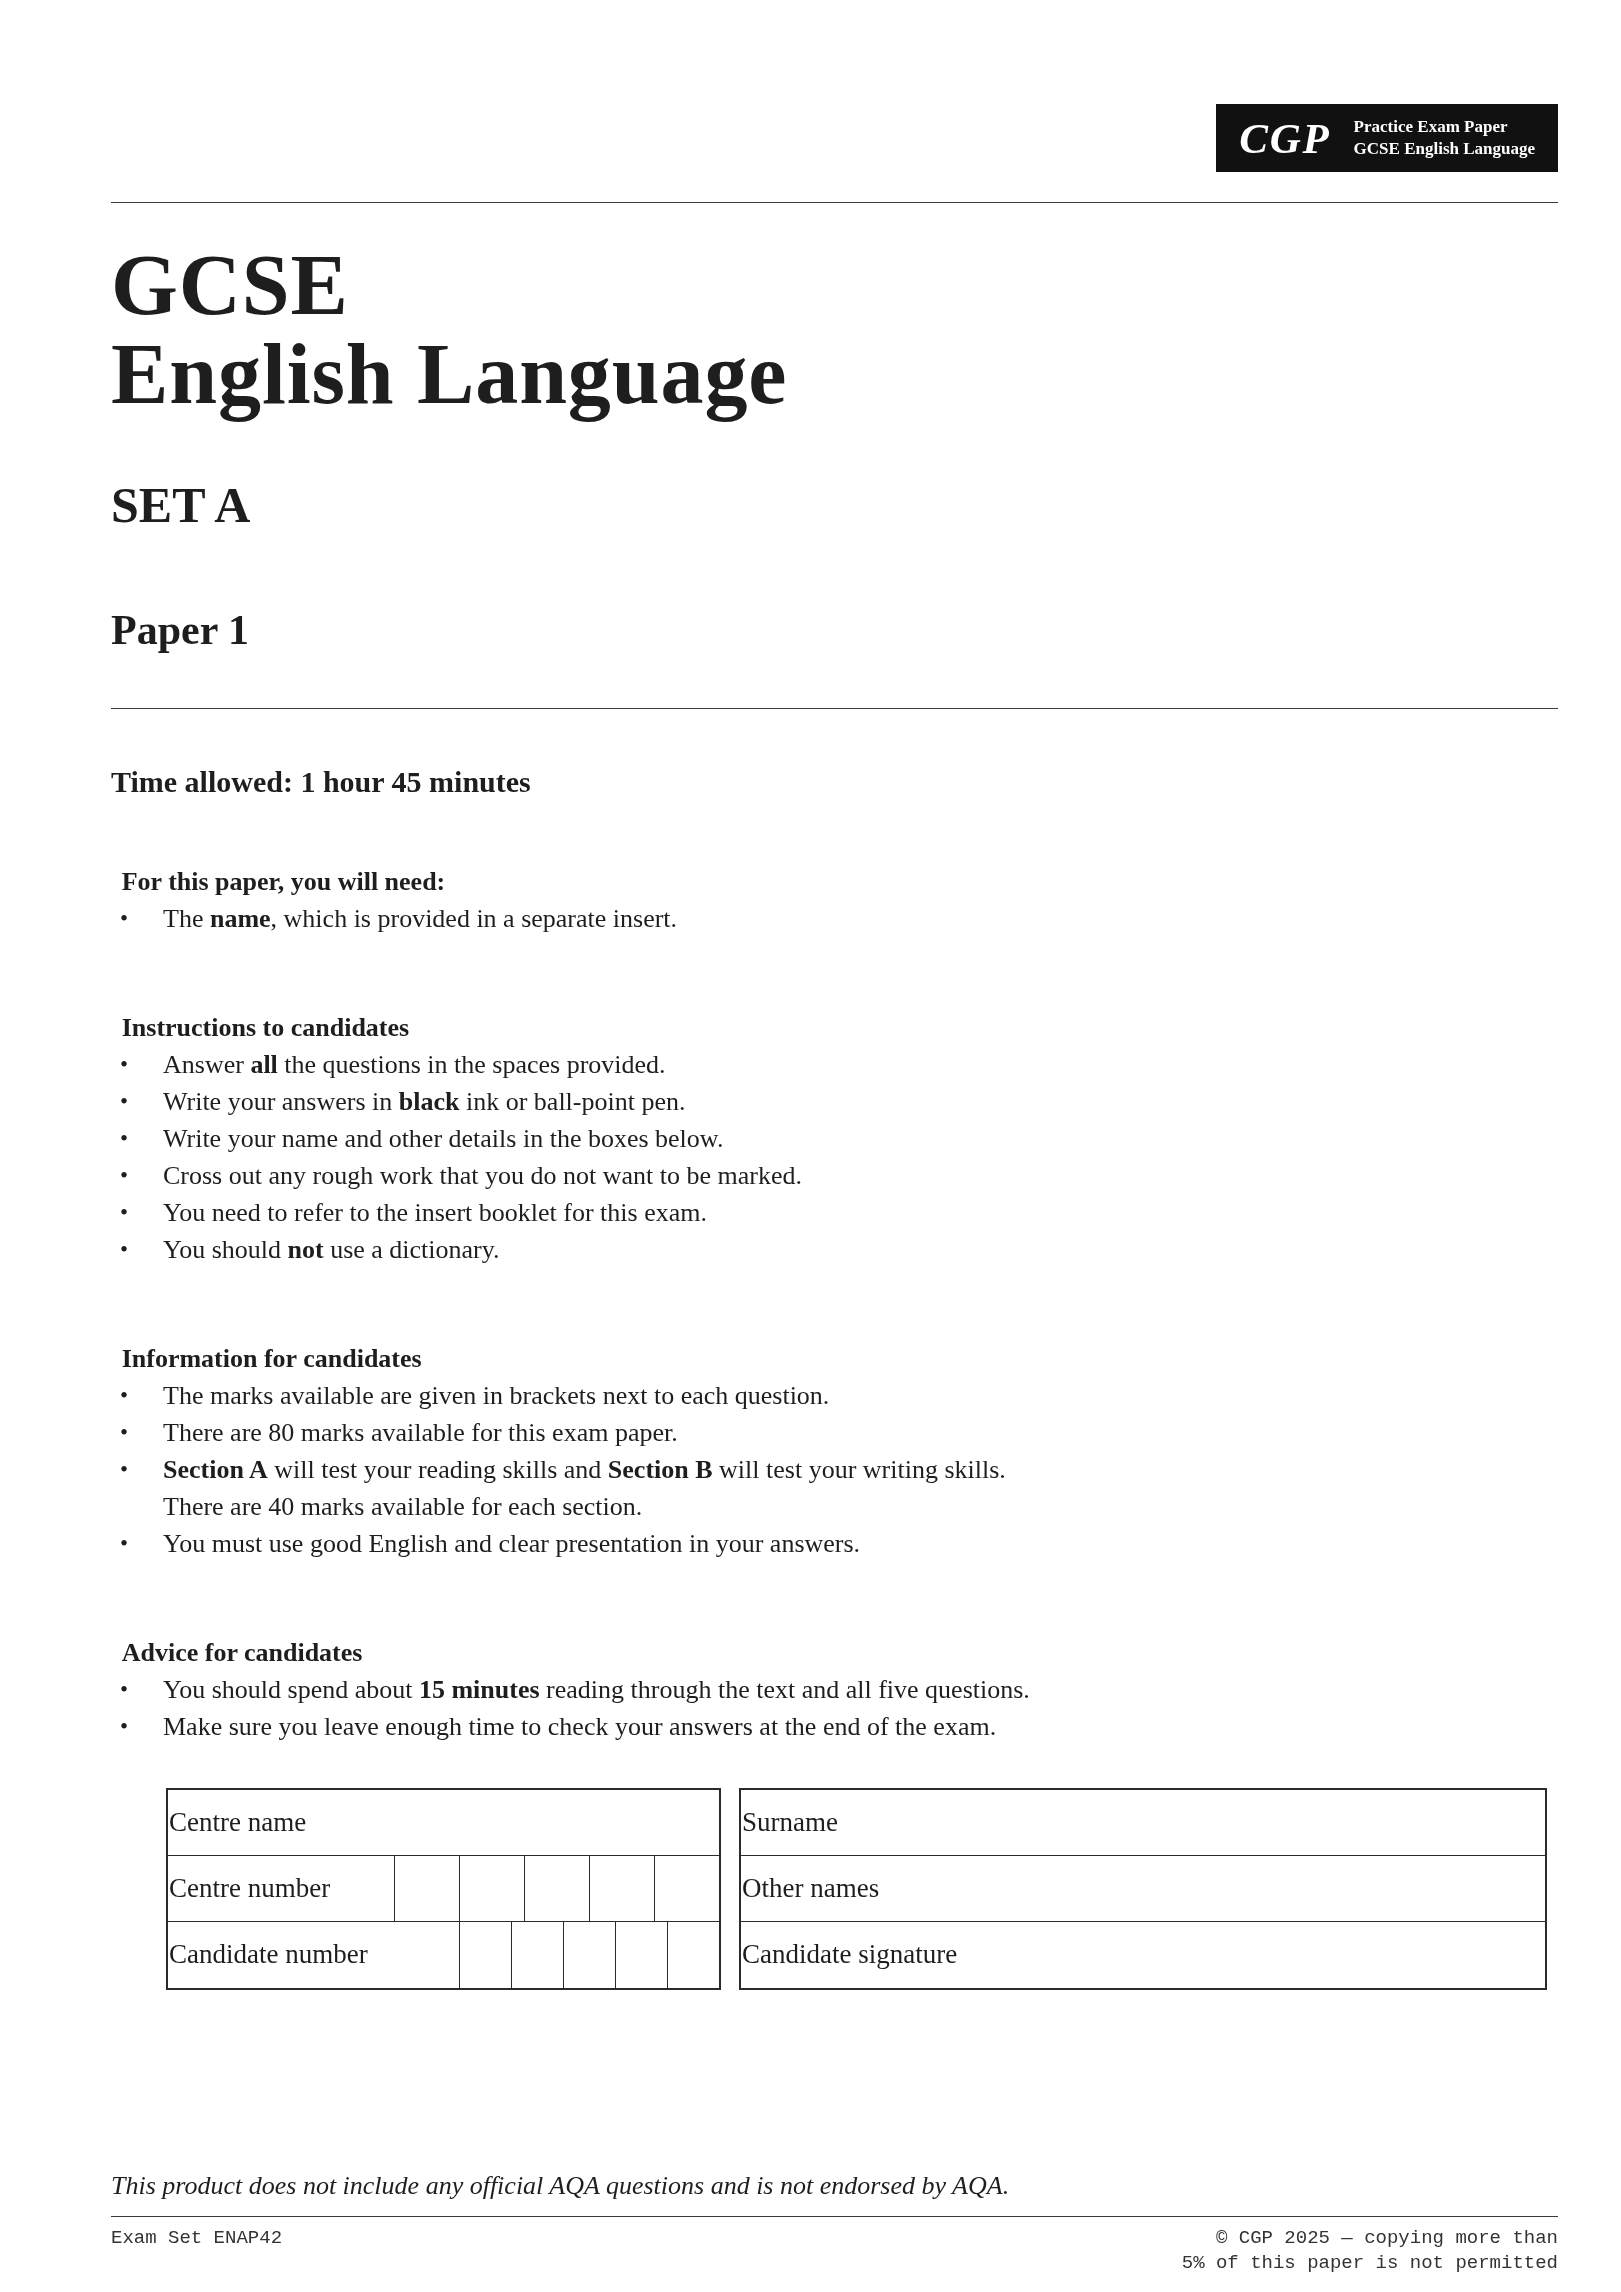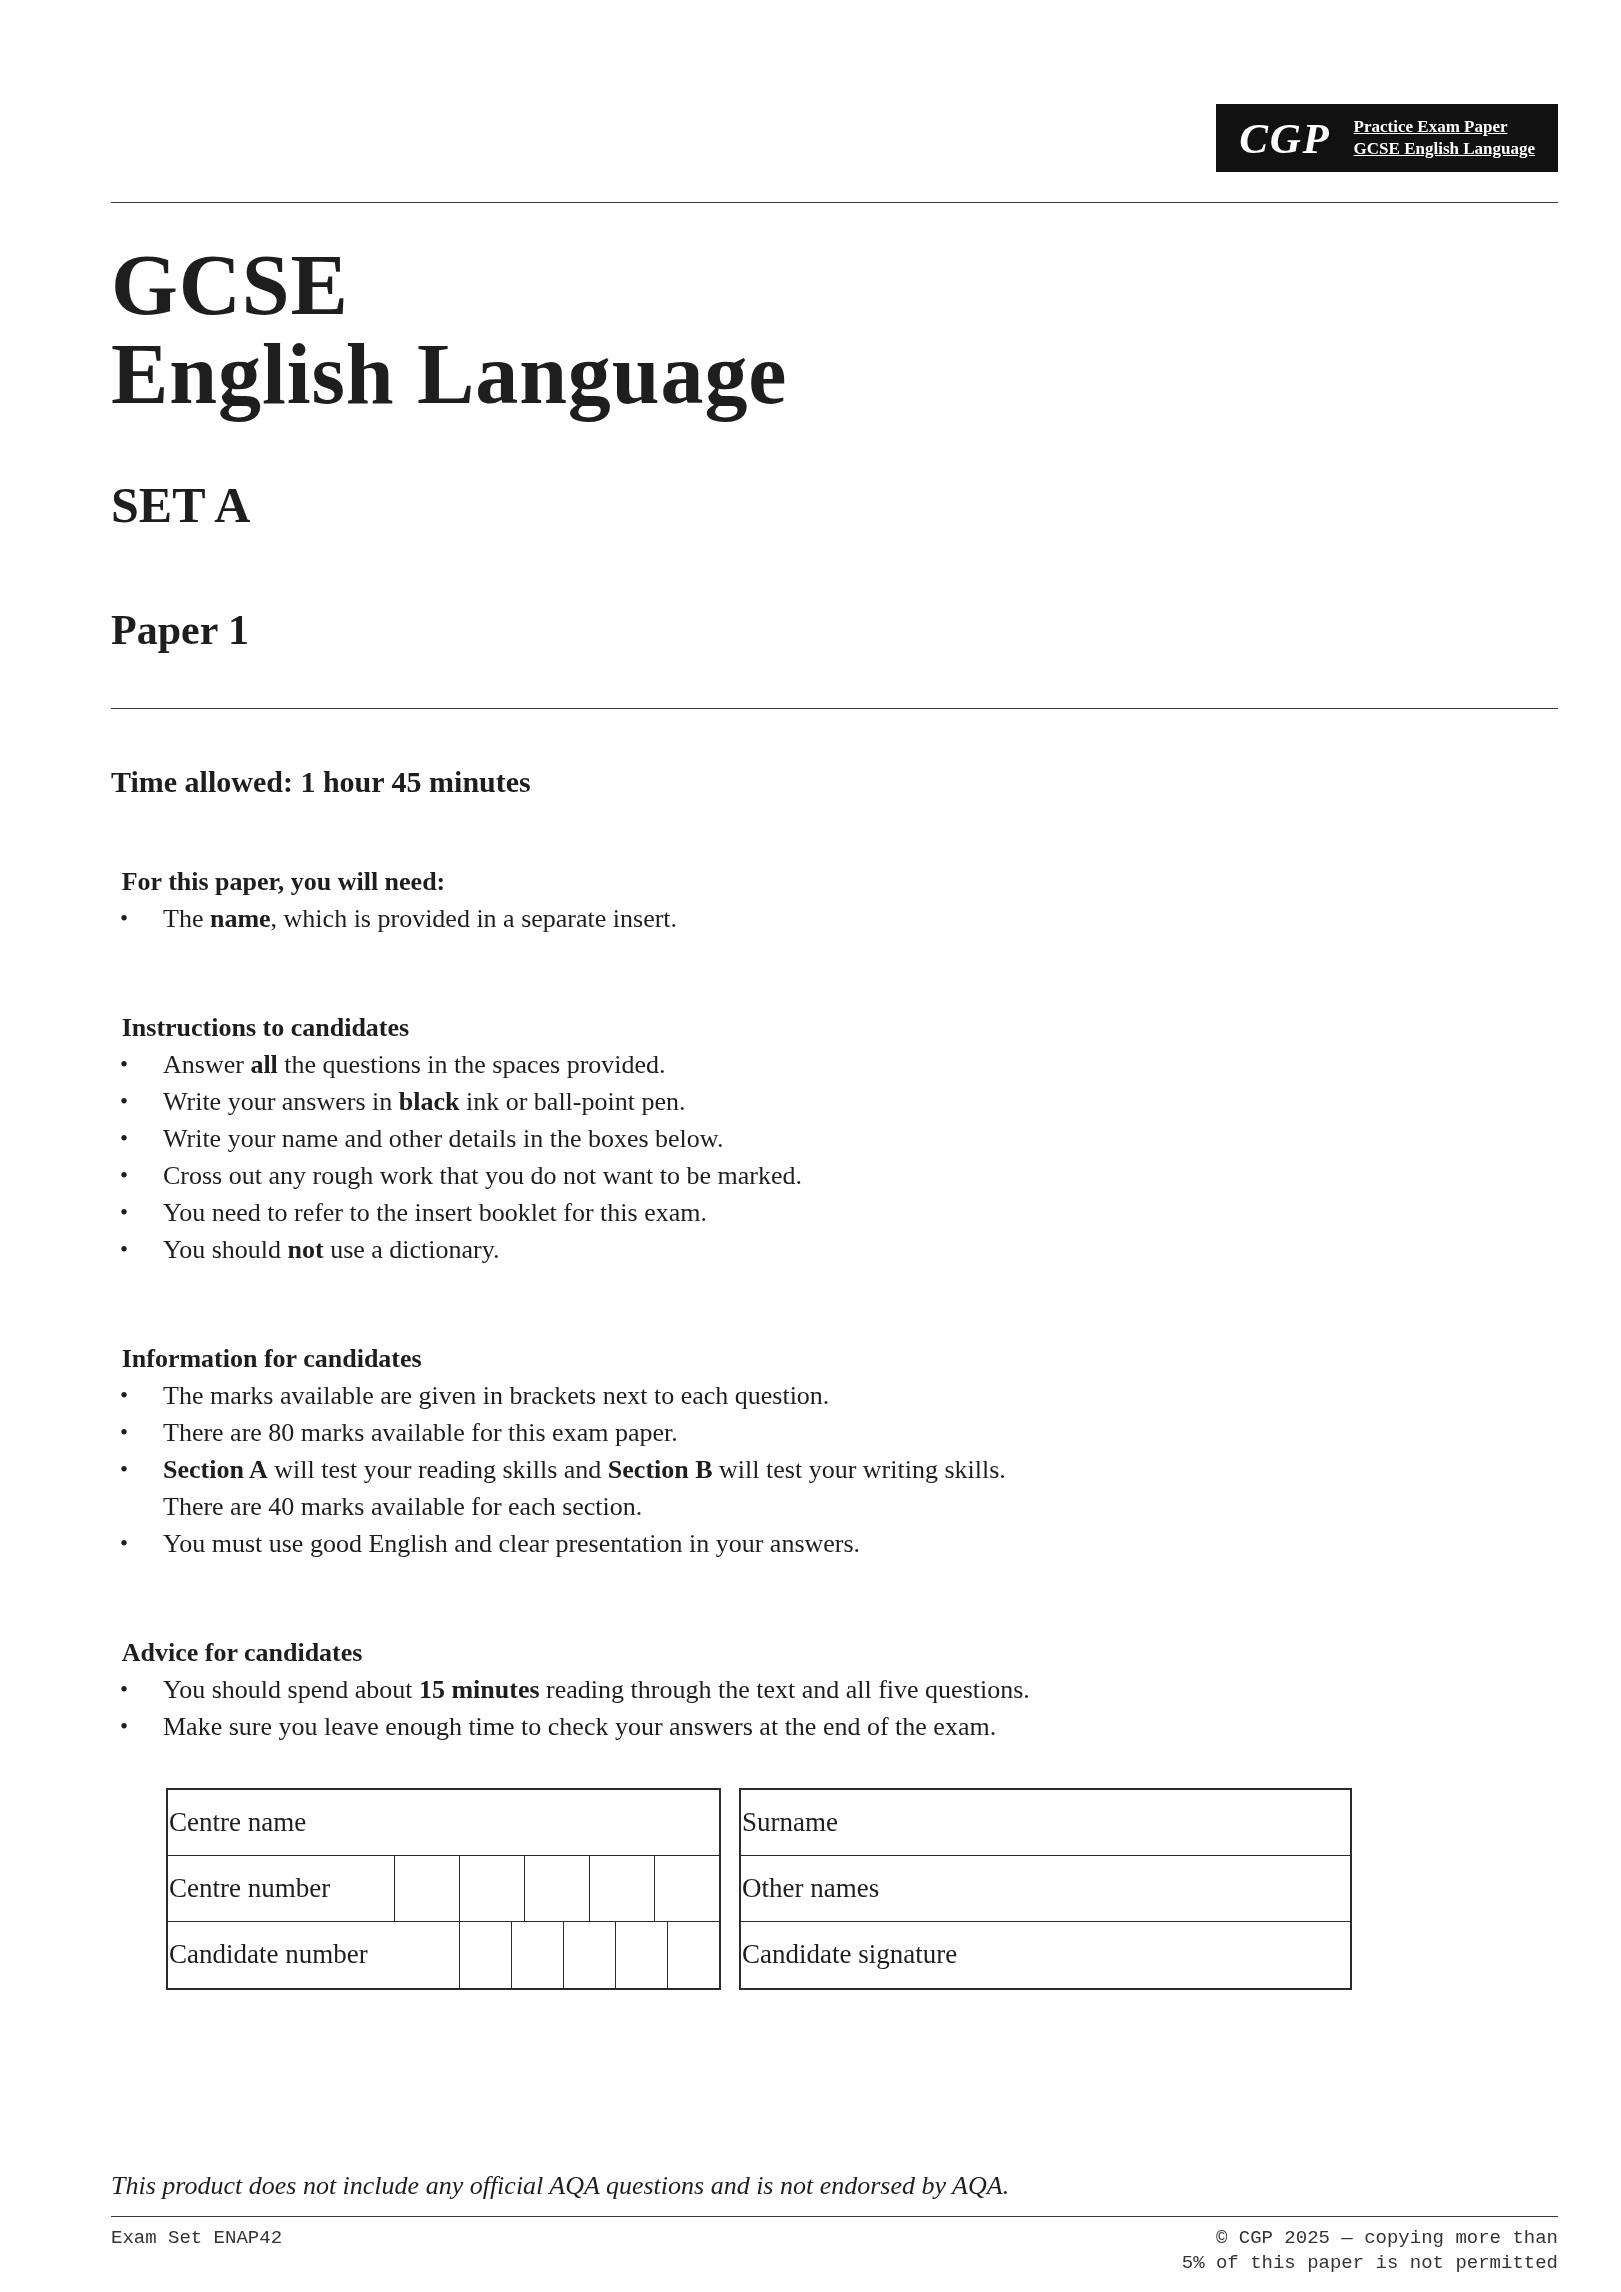--- a/index.html
+++ b/index.html
@@ -23,21 +23,20 @@
   }
   .badge-logo {
     font-family:"Liberation Serif",serif;
     font-style:italic; font-weight:bold;
     font-size:43px; letter-spacing:1.8px;
   }
   .badge-text {
     font-family:"Liberation Serif",serif;
     font-weight:bold; font-size:17px; line-height:1.3;
     white-space:nowrap;
-    text-decoration:underline;
   }
 
   
   .rule { border:none; border-top:1.8px solid #3a3a3a; }
   .rule-top { margin-top:30px; }
   .rule-mid { margin-top:54px; }
 
   
   .title-main { margin-top:38px; font-size:86px; font-weight:bold; line-height:1.04; letter-spacing:0.9px; }
   .title-set  { margin-top:56px; font-size:50px; font-weight:bold; }
@@ -51,21 +50,21 @@
   .info-section:last-child { margin-bottom:0; }
   .section-title { font-size:26px; font-weight:bold; line-height:37px; padding-left:10.7px; }
   .bullet-row { display:flex; font-size:26px; line-height:37px; }
   .bullet { flex:none; width:52px; padding-left:9px; font-size:23px; }
   .bullet-text { flex:1; }
 
   
   .form-area { display:flex; gap:18px; margin-top:43px; margin-left:55px; }
   .form-table { border:2.7px solid #2b2b2b; background:#fff; }
   .form-left  { width:555px; }
-  .form-right { width:613px; }
+  .form-right { width:808px; }
   .form-row { display:flex; height:66px; border-bottom:1.8px solid #2b2b2b; }
   .form-row:last-child { border-bottom:none; }
   .form-label {
     display:flex; align-items:center;
     padding-left:1px; font-size:27px;
     flex:1; min-width:0; white-space:nowrap;
   }
   .num-box { border-left:1.8px solid #2b2b2b; height:100%; flex:none; }
   .boxes-centre .num-box { width:65px; }
   .boxes-candidate .num-box { width:52px; }

